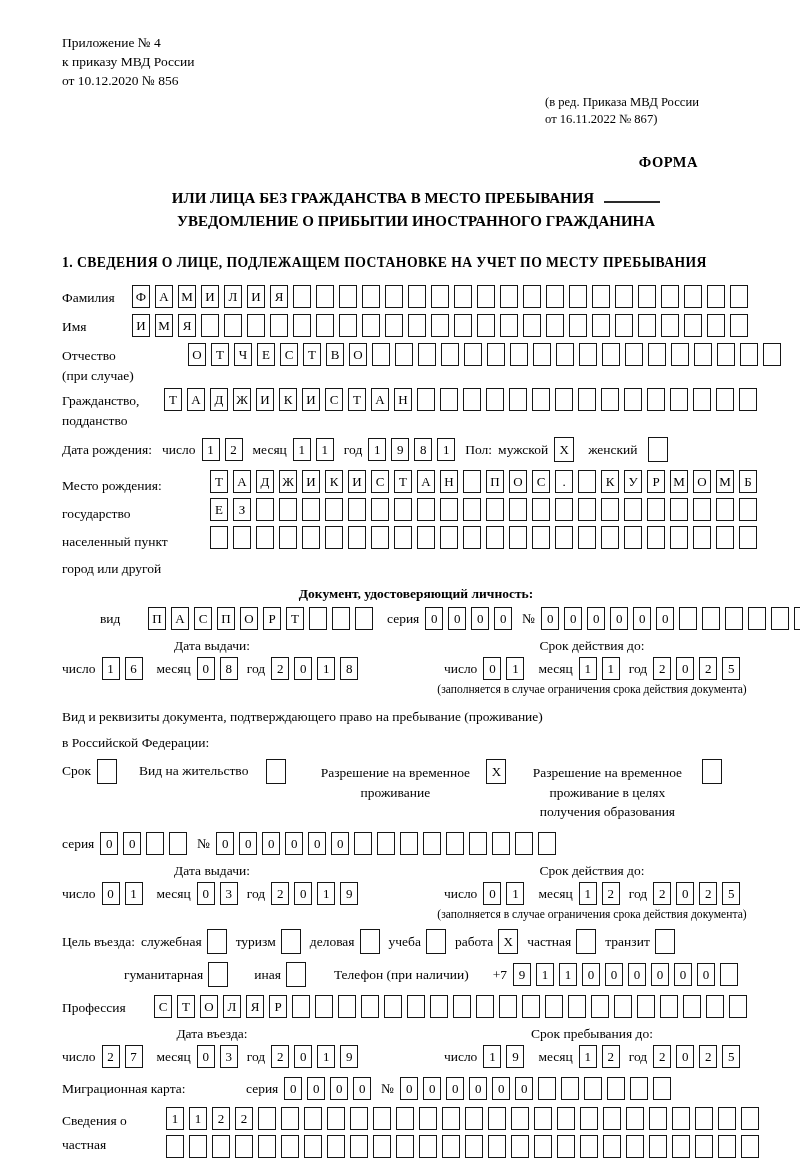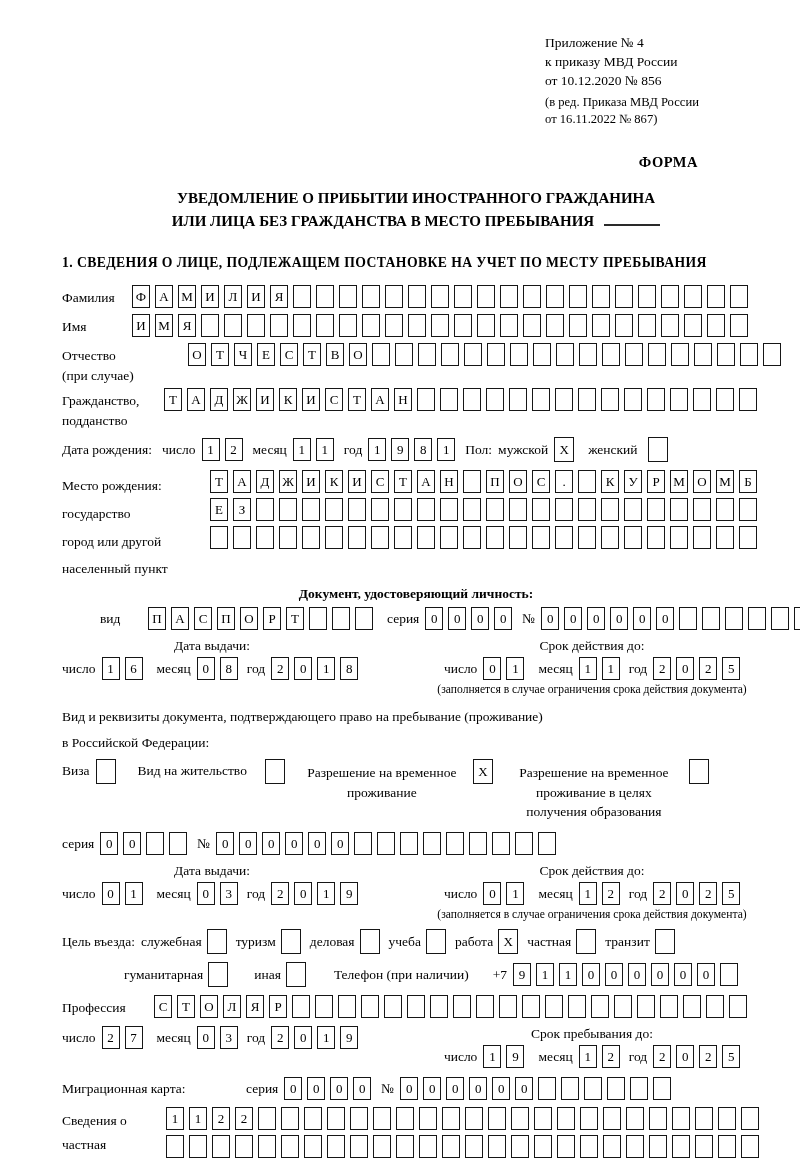--- a/index.html
+++ b/index.html
@@ -3,21 +3,21 @@
 <meta charset="utf-8">
 <style>
   html,body{margin:0;padding:0;background:#fff;}
   .page{
     position:relative;width:800px;height:1163px;overflow:hidden;box-sizing:border-box;
     background:#fff;color:#000;
     font-family:"Liberation Serif","DejaVu Serif",serif;
     padding:34px 30px 0 62px;
   }
   
-  .appendix{margin-left:483px;font-size:13.5px;line-height:1.4;}
+  .appendix{font-size:13.5px;line-height:1.4;}
   .edition{margin-left:483px;font-size:12.6px;line-height:1.35;margin-top:3px;}
   .form-label{text-align:right;margin-right:72px;margin-top:26px;font-weight:bold;font-size:14.5px;letter-spacing:.5px;}
   
   .title{ text-align:center;font-weight:bold;font-size:15px;line-height:1.55;margin-top:16px;}
   .uline{display:inline-block;width:56px;height:13px;border-bottom:2px solid #2a2a2a;margin-left:10px;}
   .sec-heading{font-weight:bold;font-size:13.7px;letter-spacing:.4px;margin-top:22px;}
   
   .frow{display:flex;align-items:flex-start;margin-top:6px;}
   .flabel{font-size:13.5px;line-height:1.3;padding-top:4px;flex-shrink:0;}
   .boxes{display:flex;gap:5px;flex-shrink:0;}
@@ -62,22 +62,22 @@
     <div>от 10.12.2020 № 856</div>
   </div>
   <div class="edition">
     <div>(в ред. Приказа МВД России</div>
     <div>от 16.11.2022 № 867)</div>
   </div>
 
   <div class="form-label">ФОРМА</div>
 
   <div class="title">
+    <div><span>ИЛИ ЛИЦА БЕЗ ГРАЖДАНСТВА В МЕСТО ПРЕБЫВАНИЯ</span><span class="uline"></span></div>
     <div>УВЕДОМЛЕНИЕ О ПРИБЫТИИ ИНОСТРАННОГО ГРАЖДАНИНА</div>
-    <div><span>ИЛИ ЛИЦА БЕЗ ГРАЖДАНСТВА В МЕСТО ПРЕБЫВАНИЯ</span><span class="uline"></span></div>
   </div>
 
   <div class="sec-heading">1. СВЕДЕНИЯ О ЛИЦЕ, ПОДЛЕЖАЩЕМ ПОСТАНОВКЕ НА УЧЕТ ПО МЕСТУ ПРЕБЫВАНИЯ</div>
 
   <div class="frow" style="margin-top:14px;">
     <div class="flabel" style="width:70px;">Фамилия</div>
     <div class="boxes">
         <span class="box">Ф</span>
         <span class="box">А</span>
         <span class="box">М</span>
@@ -238,22 +238,22 @@
     <span class="flabel ml14" style="padding-top:0;">женский</span>
     <span class="boxes checks ml10">
         <span class="box"></span>
       </span>
   </div>
 
   <div class="frow" style="margin-top:8px;">
     <div class="flabel" style="width:148px;line-height:2.05;padding-top:2px;">
       <div>Место рождения:</div>
       <div>государство</div>
+      <div>населенный пункт</div>
       <div>город или другой</div>
-      <div>населенный пункт</div>
     </div>
     <div class="stack">
       <div class="boxes">
           <span class="box">Т</span>
           <span class="box">А</span>
           <span class="box">Д</span>
           <span class="box">Ж</span>
           <span class="box">И</span>
           <span class="box">К</span>
           <span class="box">И</span>
@@ -418,32 +418,32 @@
     </div>
   </div>
 
   <div class="para">
     <div>Вид и реквизиты документа, подтверждающего право на пребывание (проживание)</div>
     <div>в Российской Федерации:</div>
   </div>
 
   <div class="opts">
     <div class="opt">
-      <span class="olabel">Виза</span>
+      <span class="olabel">Срок</span>
       <span class="boxes checks ml6">
           <span class="box"></span>
         </span>
     </div>
     <div class="opt" style="margin-left:22px;">
       <span class="olabel">Вид на жительство</span>
       <span class="boxes checks" style="margin-left:18px;">
           <span class="box"></span>
         </span>
     </div>
-    <div class="opt" style="margin-left:16px;">
+    <div class="opt" style="margin-left:28px;">
       <span class="olabel center" style="width:162px;">Разрешение на временное проживание</span>
       <span class="boxes checks ml10">
           <span class="box">X</span>
         </span>
     </div>
     <div class="opt" style="margin-left:16px;">
       <span class="olabel center" style="width:170px;">Разрешение на временное проживание в целях получения образования</span>
       <span class="boxes checks ml10">
           <span class="box"></span>
         </span>
@@ -628,20 +628,21 @@
         <span class="box"></span>
         <span class="box"></span>
         <span class="box"></span>
         <span class="box"></span>
         <span class="box"></span>
       </div>
   </div>
 
   <div class="dpair">
     <div class="dcol-l">
+      <div class="dtitle" style="width:300px;">Дата въезда:</div>
       <div class="drow">
         <span class="dlbl">число</span>
         <span class="boxes">
             <span class="box">2</span>
             <span class="box">7</span>
           </span>
         <span class="dlbl gap">месяц</span>
         <span class="boxes">
             <span class="box">0</span>
             <span class="box">3</span>

